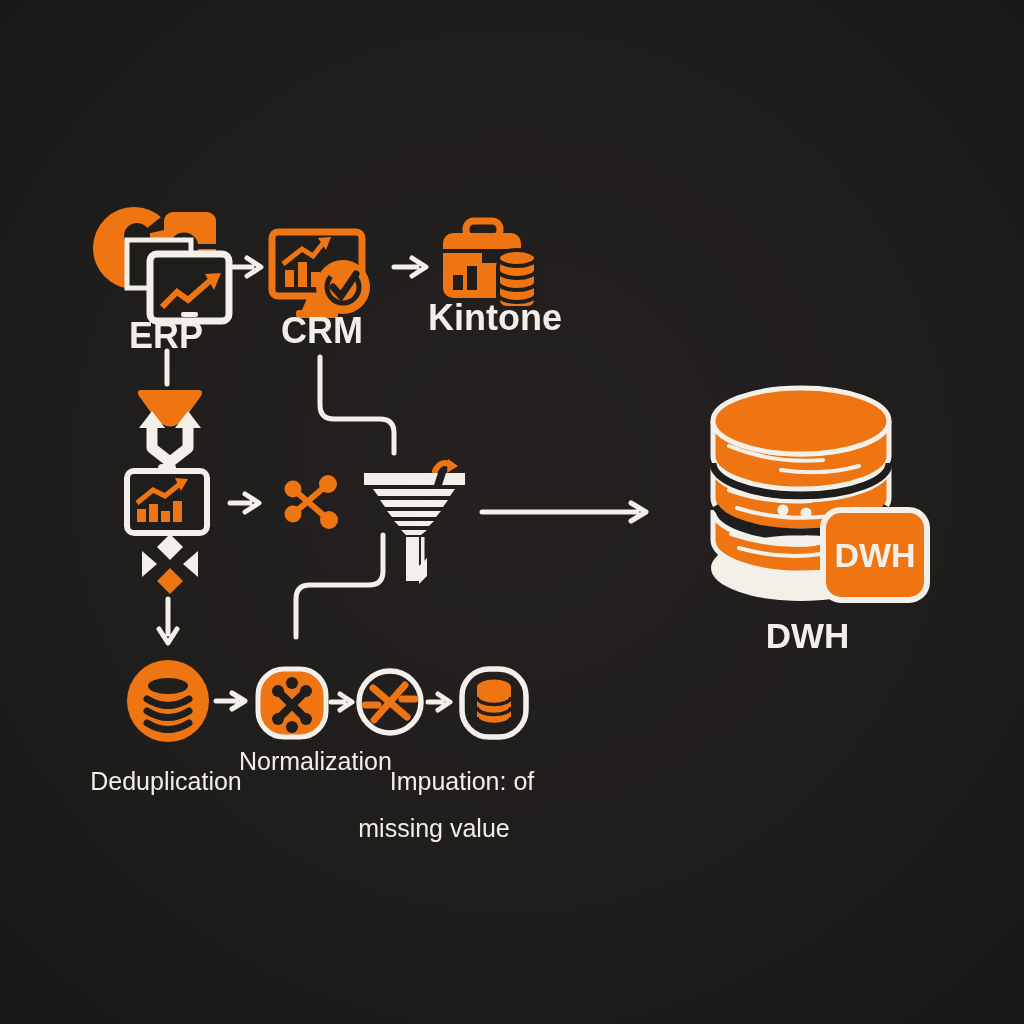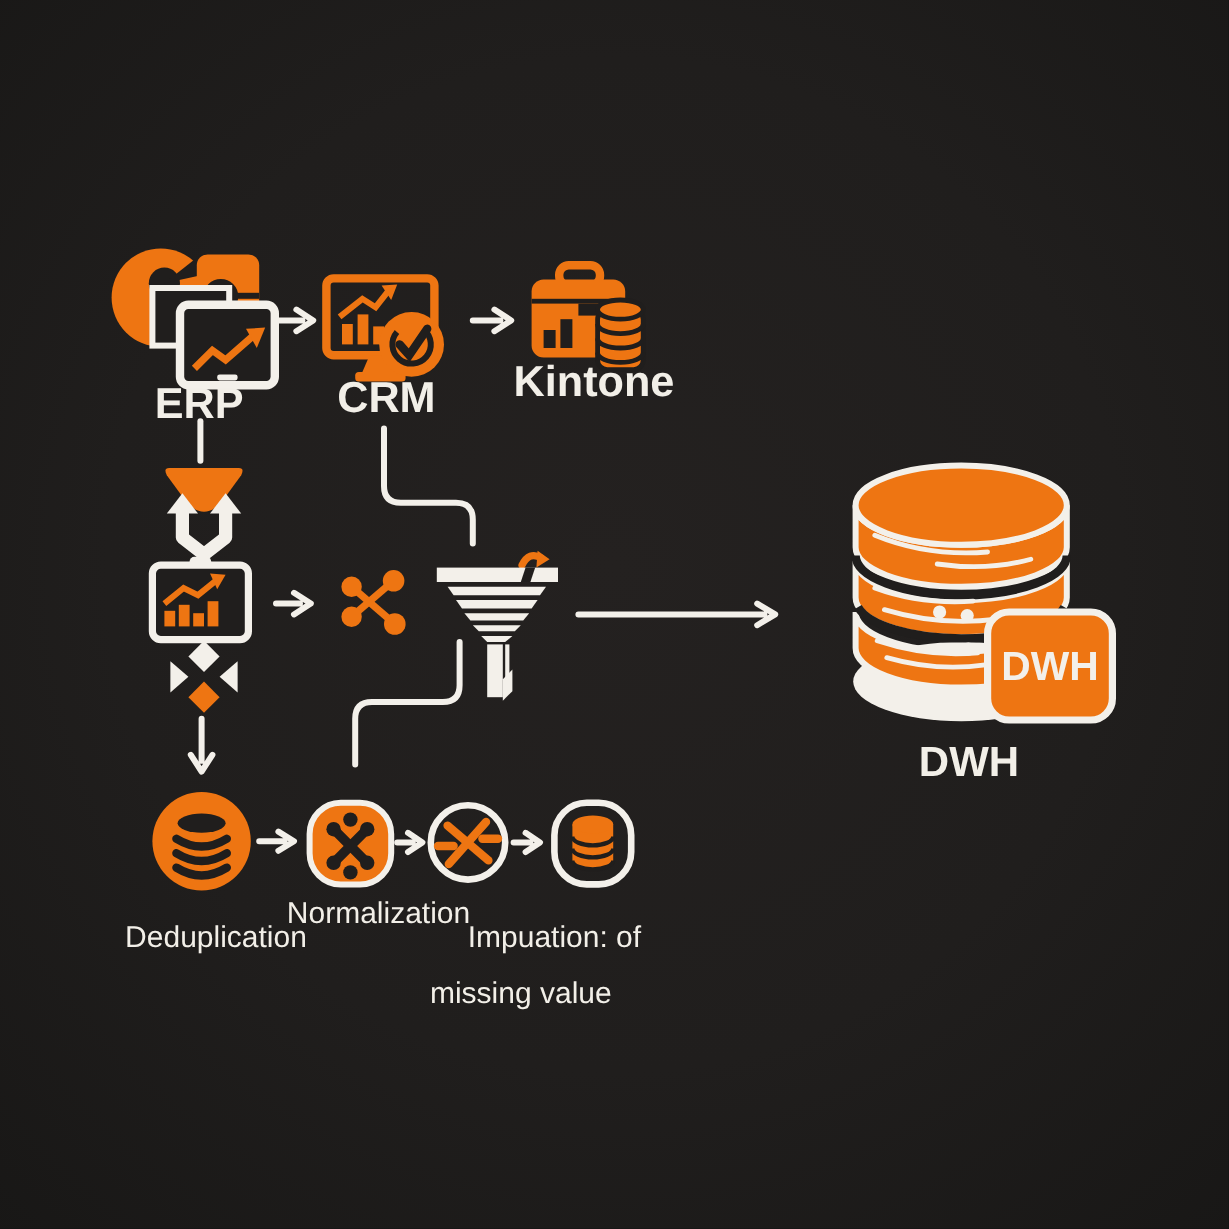--- a/index.html
+++ b/index.html
@@ -188,20 +188,20 @@
     <g>
       <rect x="120" y="128" width="104" height="90" rx="18" fill="#ee7512" stroke="#f3f0ea" stroke-width="6"></rect>
       <text x="172" y="185" text-anchor="middle" font-family="Liberation Sans, sans-serif" font-size="34" font-weight="bold" fill="#f3f0ea" stroke="none">DWH</text>
     </g>
   </svg>
 
   <div class="lbl lbl-top" style="left:106px;top:317px;width:120px">ERP</div>
   <div class="lbl lbl-top" style="left:262px;top:312px;width:120px">CRM</div>
   <div class="lbl lbl-top" style="left:428px;top:299px;width:120px">Kintone</div>
 
-  <div class="lbl lbl-bot" style="left:104px;top:768px;width:152px">Deduplication</div>
+  <div class="lbl lbl-bot" style="left:90px;top:768px;width:152px">Deduplication</div>
   <div class="lbl lbl-bot" style="left:239px;top:748px;width:152px">Normalization</div>
   <div class="lbl lbl-bot" style="left:384px;top:768px;width:156px">Impuation: of</div>
   <div class="lbl lbl-bot" style="left:356px;top:815px;width:156px">missing value</div>
 
   <div class="lbl lbl-dwh" style="left:745px;top:618px;width:125px">DWH</div>
 
 </div>
 
 </body></html>

